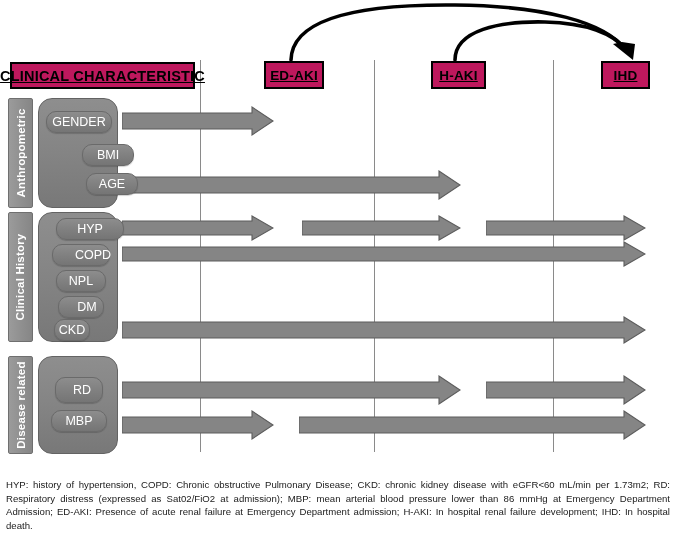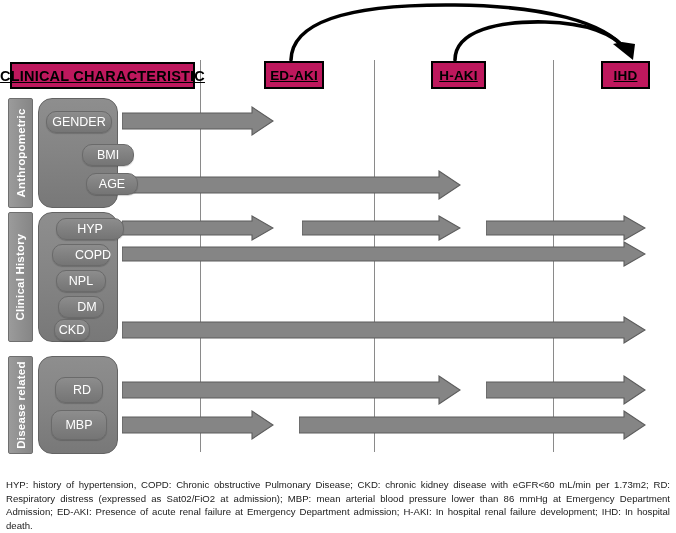--- a/index.html
+++ b/index.html
@@ -170,21 +170,21 @@
   <div class="pill" style="left:58px; top:296px; width:46px;padding-left:12px;">
     <span>DM</span>
   </div>
   <div class="pill" style="left:54px; top:319px; width:36px;">
     <span>CKD</span>
   </div>
 
   <div class="pill" style="left:55px; top:377px; width:48px; height:26px;padding-left:6px;">
     <span>RD</span>
   </div>
-  <div class="pill" style="left:51px; top:410px; width:56px; height:30px;">
+  <div class="pill" style="left:51px; top:410px; width:56px; height:22px;">
     <span>MBP</span>
   </div>
 
   <div class="arrow" style="left:122px; top:106px;">
     <svg width="152" height="30" viewBox="0 0 152 30">
       <polygon points="0,7 130,7 130,1 151,15 130,29 130,23 0,23" fill="#858585" stroke="#5c5c5c" stroke-width="1.1"></polygon>
     </svg>
   </div>
 
   <div class="arrow" style="left:122px; top:170px;">

